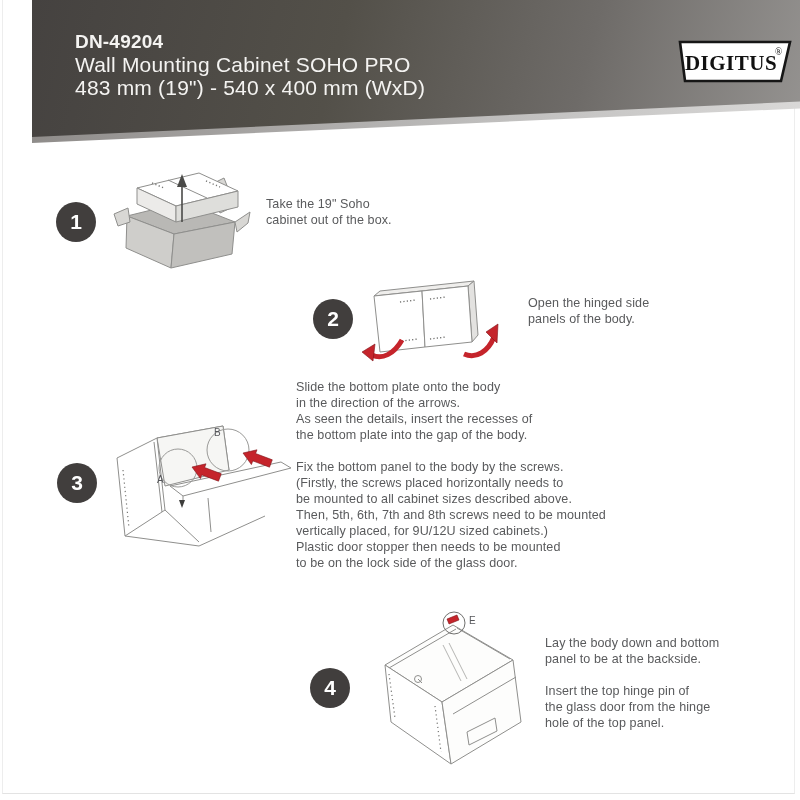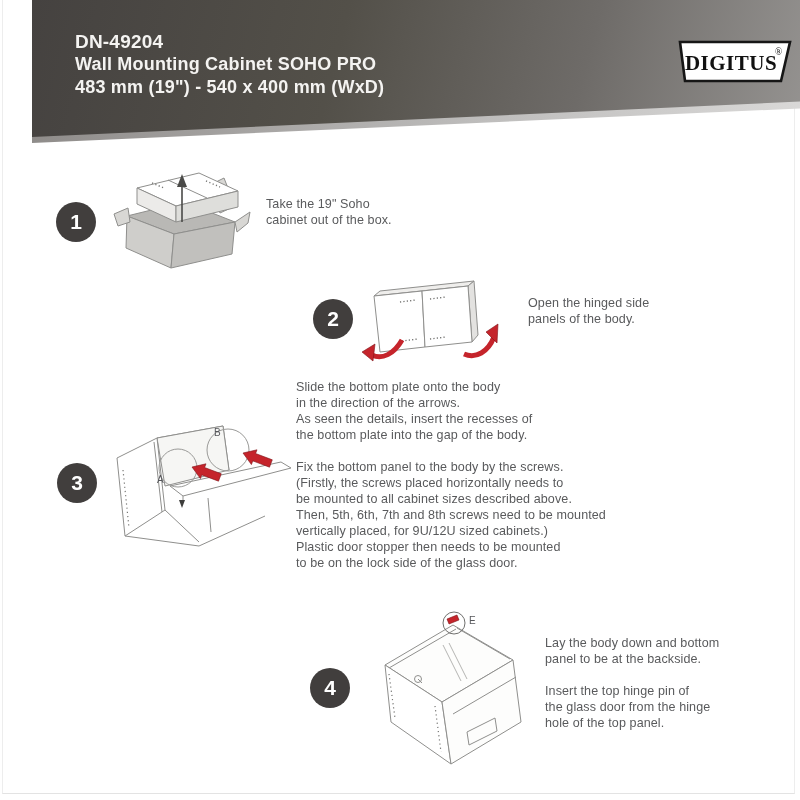--- a/index.html
+++ b/index.html
@@ -20,21 +20,21 @@
     background:linear-gradient(90deg,#8f8c8a 0%,#bdbcbb 55%,#dcdbda 100%);
     clip-path:polygon(0 131px,800px 95px,800px 107px,0 143px);
   }
   .header-main{
     position:absolute;left:0;top:0;width:800px;height:150px;
     background:linear-gradient(104deg,#454240 0%,#535049 38%,#6e6b68 68%,#9b9997 100%);
     clip-path:polygon(0 0,800px 0,800px 100px,0 137px);
   }
   .header-text{position:absolute;left:43px;top:30px;color:#f4f3f1;line-height:23px;letter-spacing:.2px;}
   .header-code{font-size:19px;font-weight:bold;}
-  .header-title,.header-size{font-size:18px;font-weight:bold;}
+  .header-title,.header-size{font-size:21px;font-weight:normal;}
   .logo{position:absolute;left:646px;top:40px;width:114px;height:43px;}
   .logo text{font-family:"Liberation Serif",serif;}
   
   .badge{
     position:absolute;width:40px;height:40px;border-radius:50%;
     background:#413e3d;color:#ffffff;font-size:21px;font-weight:bold;
     display:flex;align-items:center;justify-content:center;
   }
   
   .step-text{

